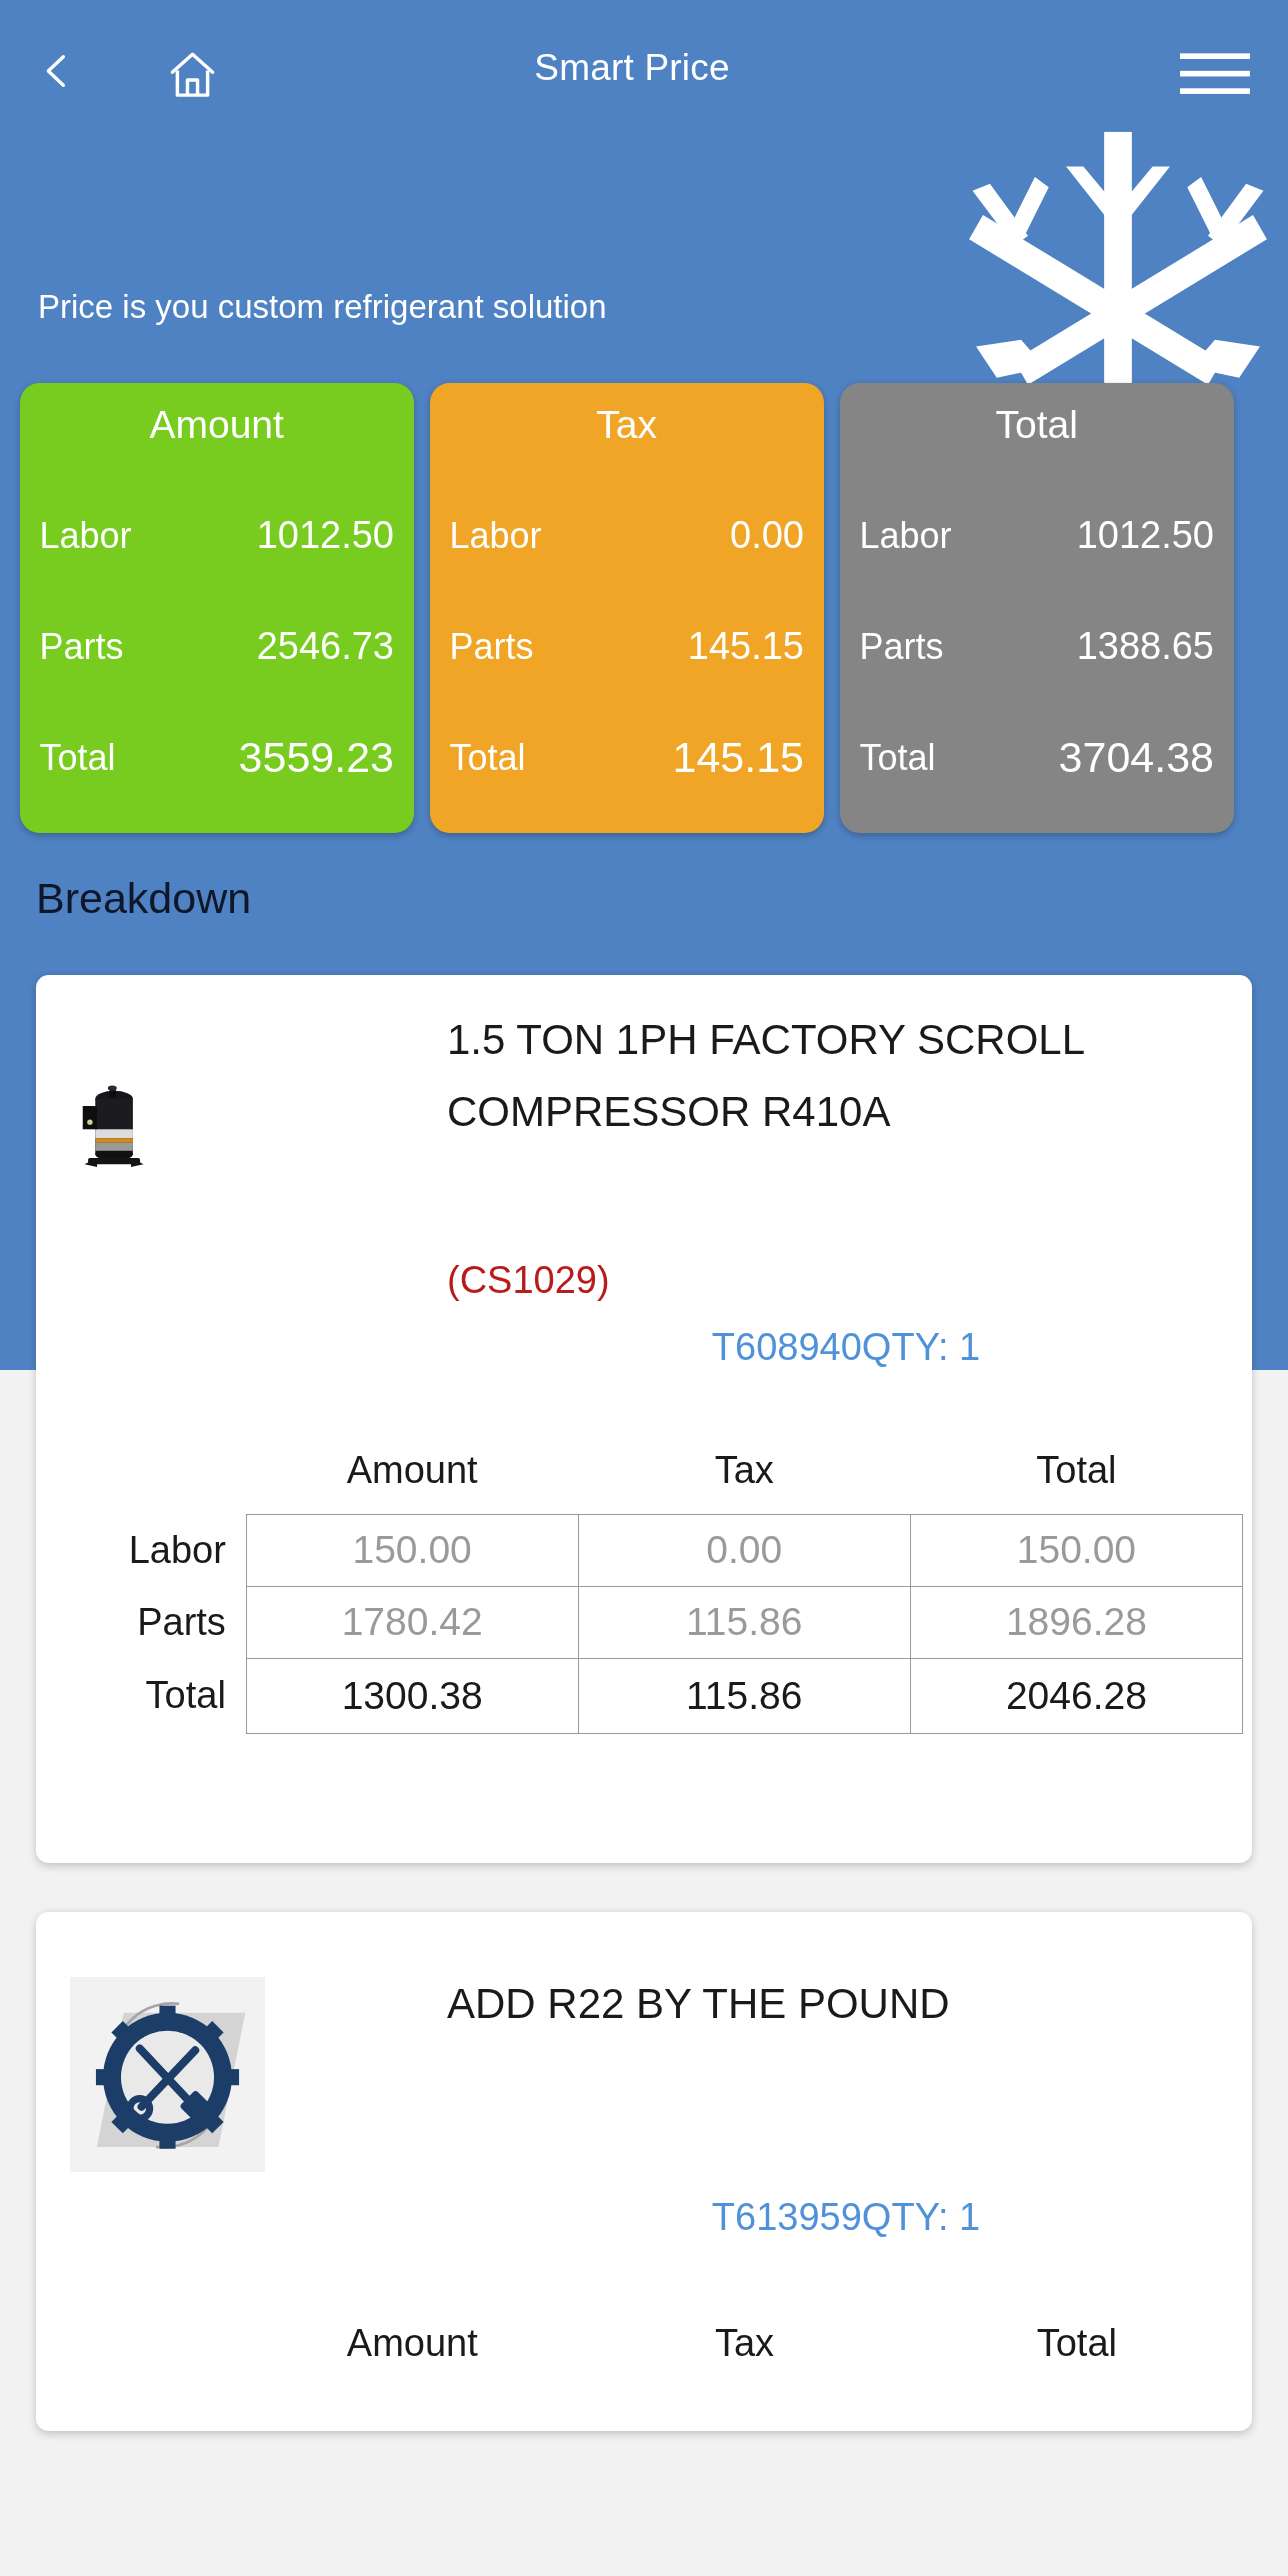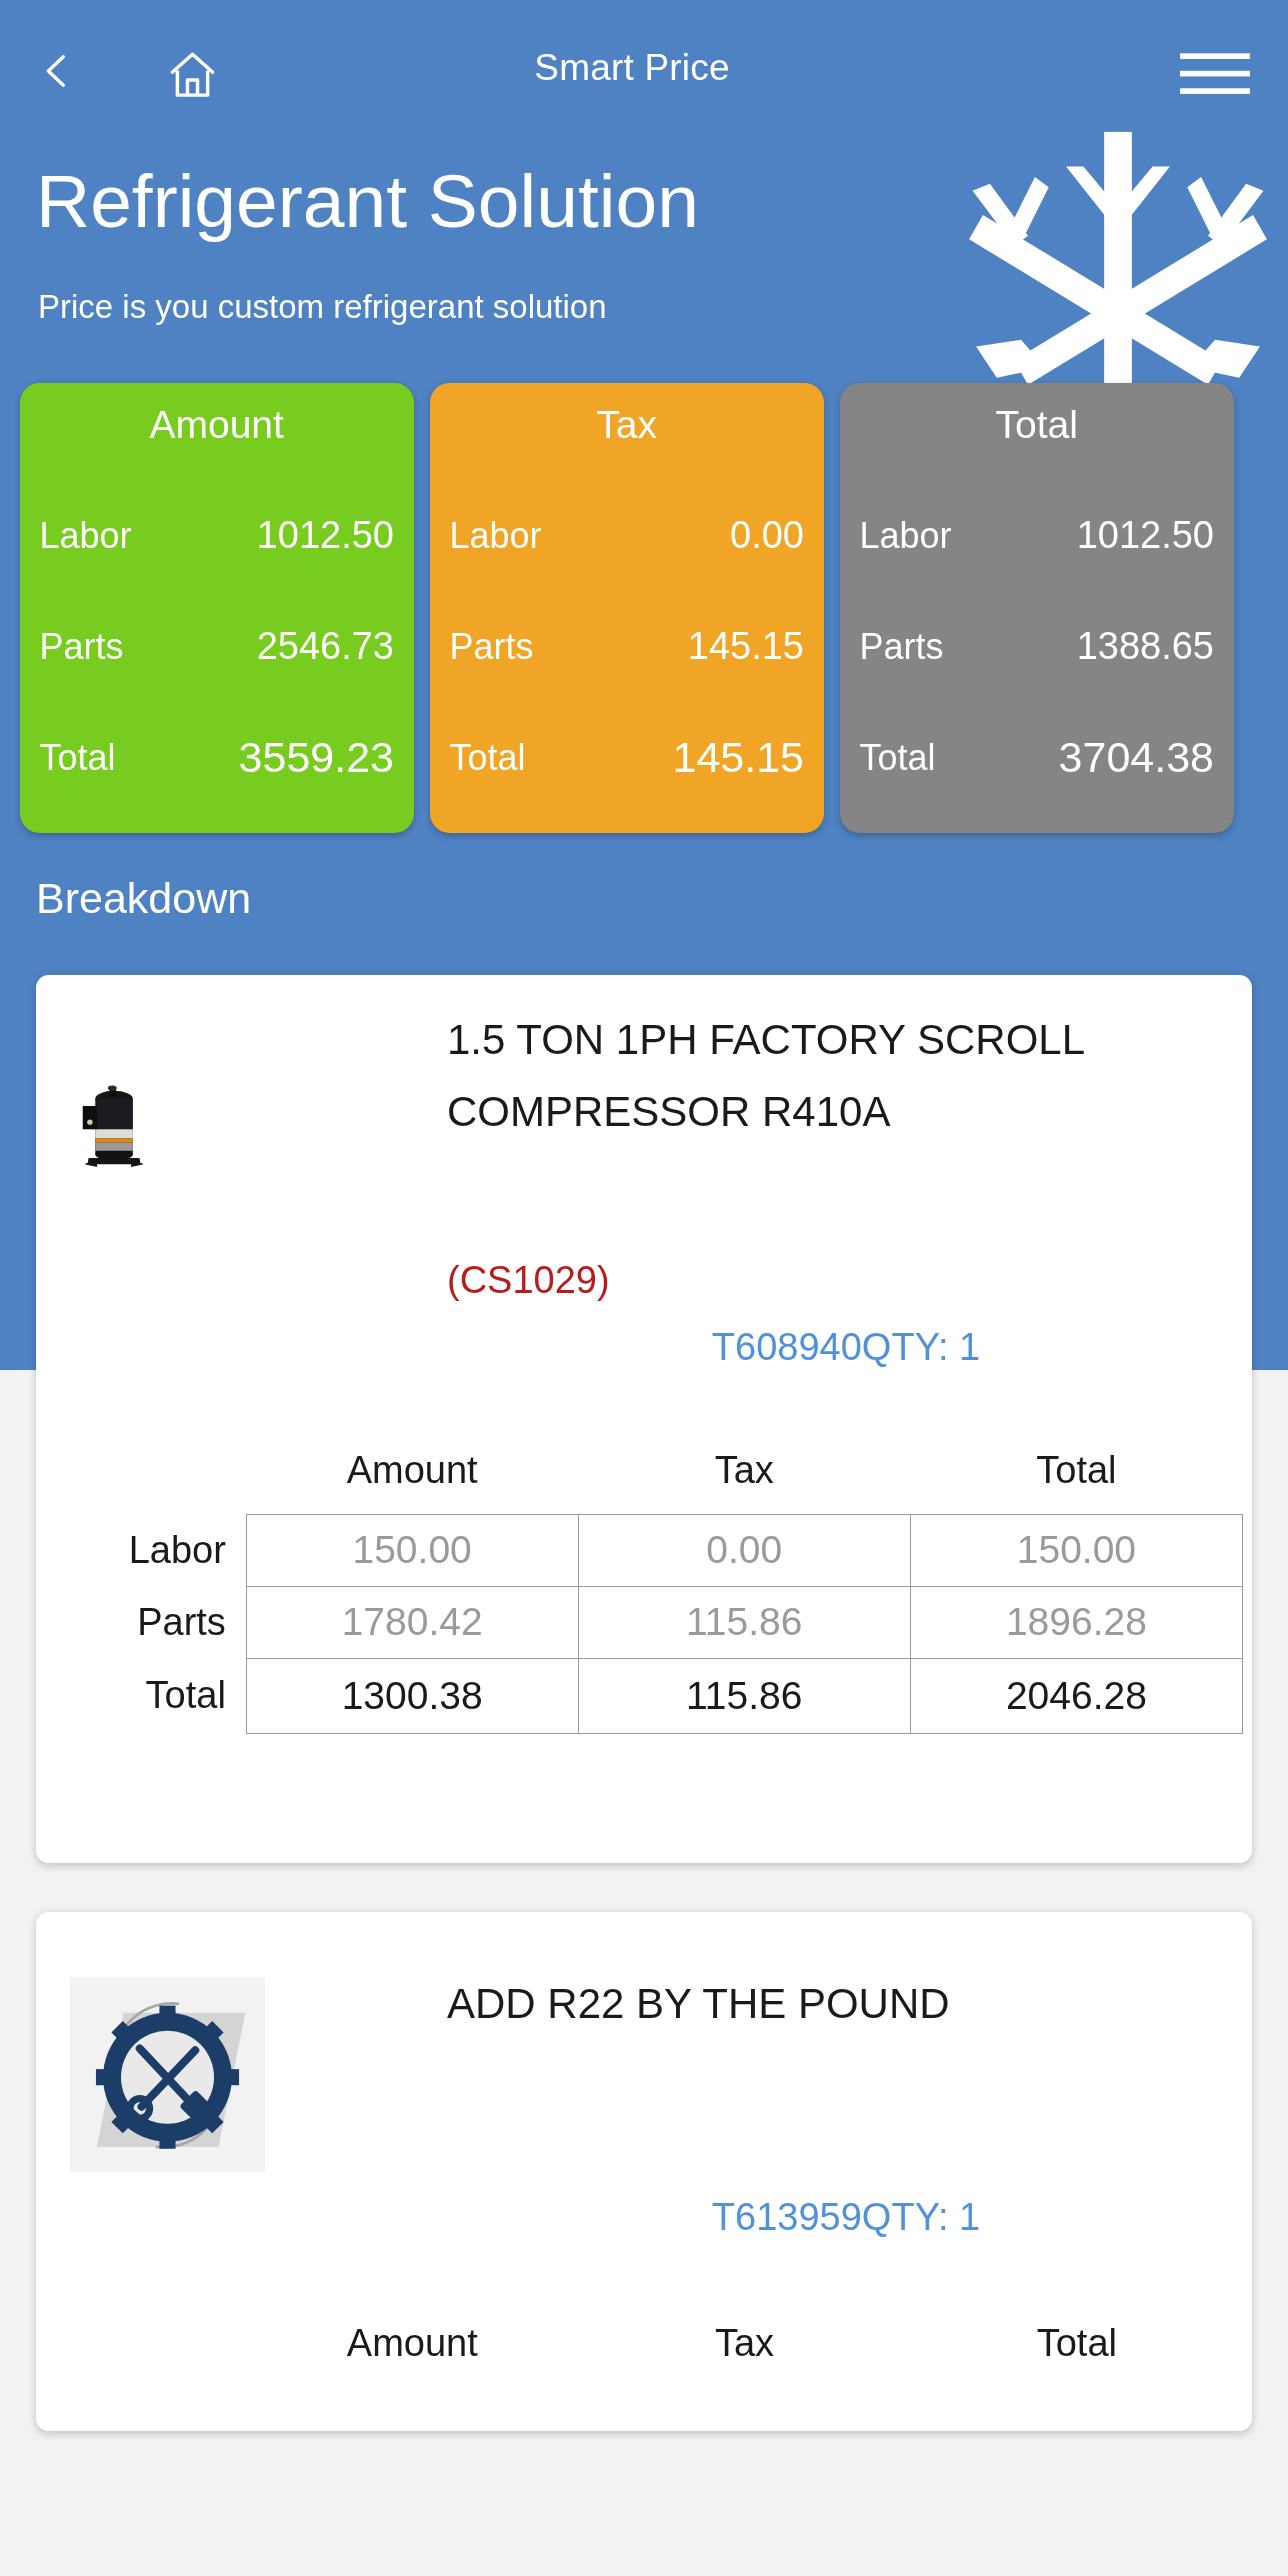--- a/index.html
+++ b/index.html
@@ -131,21 +131,21 @@
     color: #ffffff;
   }
   .sum-row .lbl { font-size: 36px; }
   .sum-row .val { font-size: 38px; }
   .sum-row.total .val { font-size: 43px; }
 
   
   #breakdown-title {
     position: absolute;
     left: 36px; top: 874px;
-    color: #ffffff;
+    color: #0f172a;
     font-size: 43px;
   }
 
   
   .item-card {
     position: absolute;
     left: 36px;
     width: 1216px;
     background: #ffffff;
     border-radius: 12.5px;
@@ -293,21 +293,20 @@
       <div id="nav-title">Smart Price</div>
       <div class="nav-menu">
         <svg viewBox="0 0 26 16" width="70" height="43">
           <rect x="0" y="0.5" width="26" height="2.1" fill="#ffffff"></rect>
           <rect x="0" y="7" width="26" height="2.1" fill="#ffffff"></rect>
           <rect x="0" y="13.5" width="26" height="2.1" fill="#ffffff"></rect>
         </svg>
       </div>
     </div>
 
-    <div id="hero-title">Refrigerant Solution</div>
     <div id="hero-sub">Price is you custom refrigerant solution</div>
 
     <div id="summary-row">
 
       <div class="sum-card green">
         <div class="sum-title">Amount</div>
         <div class="sum-rows">
           <div class="sum-row">
             <span class="lbl">Labor</span>
             <span class="val">1012.50</span>

